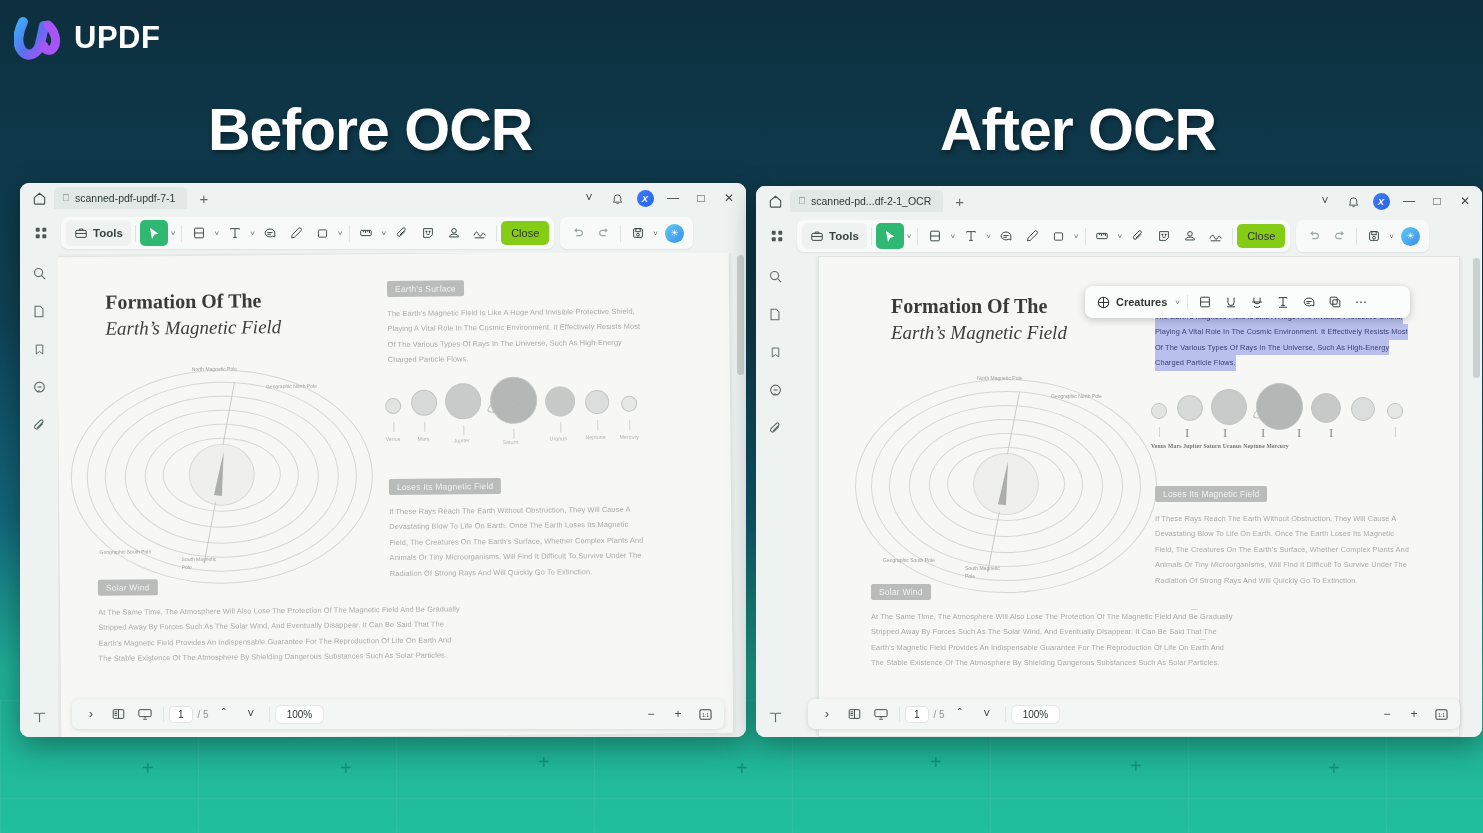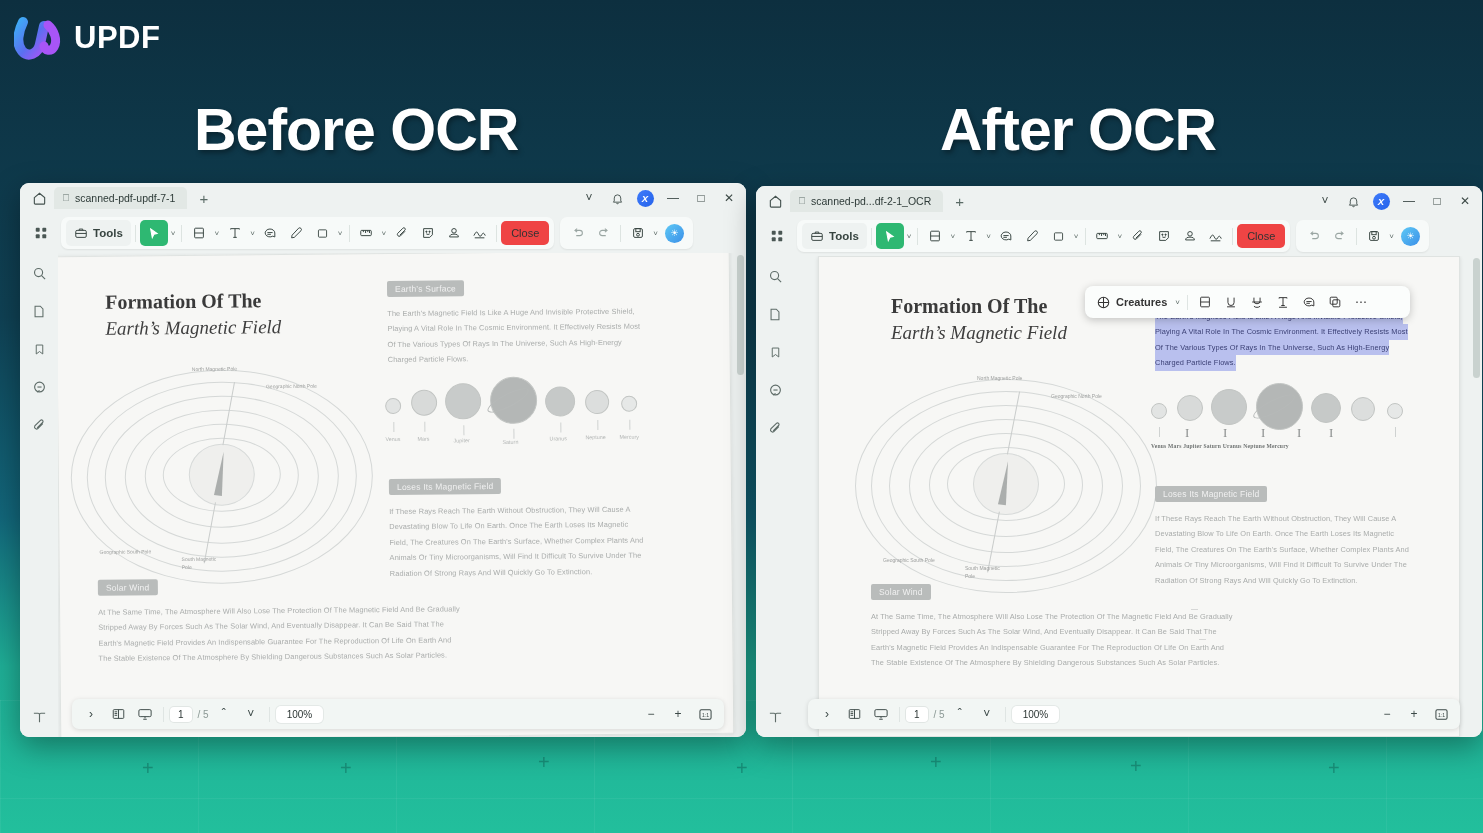--- a/index.html
+++ b/index.html
@@ -24,21 +24,21 @@
   .plus { position:absolute; color:rgba(13,90,80,.45); font-size:20px; line-height:1; font-weight:300;}
   .logo-wrap { position:absolute; left:14px; top:16px; display:flex; align-items:center; gap:12px; }
   .logo-mark { width:48px; height:44px; }
   .logo-text { color:#fff; font-size:31px; font-weight:700; letter-spacing:.5px; }
 
   .headline {
     position:absolute; top:96px; color:#fff;
     font-size:59px; font-weight:700; letter-spacing:-1px;
     text-shadow:2px 3px 5px rgba(0,0,0,.35);
   }
-  .headline.left { left:194px; }
+  .headline.left { left:208px; }
   .headline.right { left:940px; }
 
   
   .win {
     position:absolute; border-radius:9px; overflow:hidden;
     background:#eef2f1;
     box-shadow:0 10px 30px rgba(0,0,0,.35);
   }
   .win.left { left:20px; top:183px; width:726px; height:554px; }
   .win.right { left:756px; top:186px; width:726px; height:551px; }
@@ -76,21 +76,21 @@
   .tbtn {
     height:26px; min-width:25px; padding:0 4px; border-radius:5px;
     display:flex; align-items:center; justify-content:center; gap:3px;
     color:#36433f; font-size:11px;
   }
   .tbtn.tools { gap:5px; font-weight:700; font-size:11.5px; padding:0 8px; background:#eef2f1; }
   .tbtn.sel { background:#2eb872; color:#fff; width:28px; }
   .caret { font-size:8px; color:#5f6d69; padding:0 2px; }
   .divider { width:1px; height:17px; background:#dde4e1; margin:0 3px; }
   .closebtn {
-    background:#ef4444; border-radius:5px; height:24px; padding:0 10px;
+    background:#84cc16; border-radius:5px; height:24px; padding:0 10px;
     display:flex; align-items:center; font-size:11px; color:#333;
   }
   .ai-dot {
     width:19px; height:19px; border-radius:50%;
     background:linear-gradient(135deg,#5ec9f5,#3b8fe8);
     display:flex;align-items:center;justify-content:center;color:#fff;font-size:9px;
   }
 
   
   .winbody { display:flex; height:calc(100% - 70px); background:#eef2f1; }

